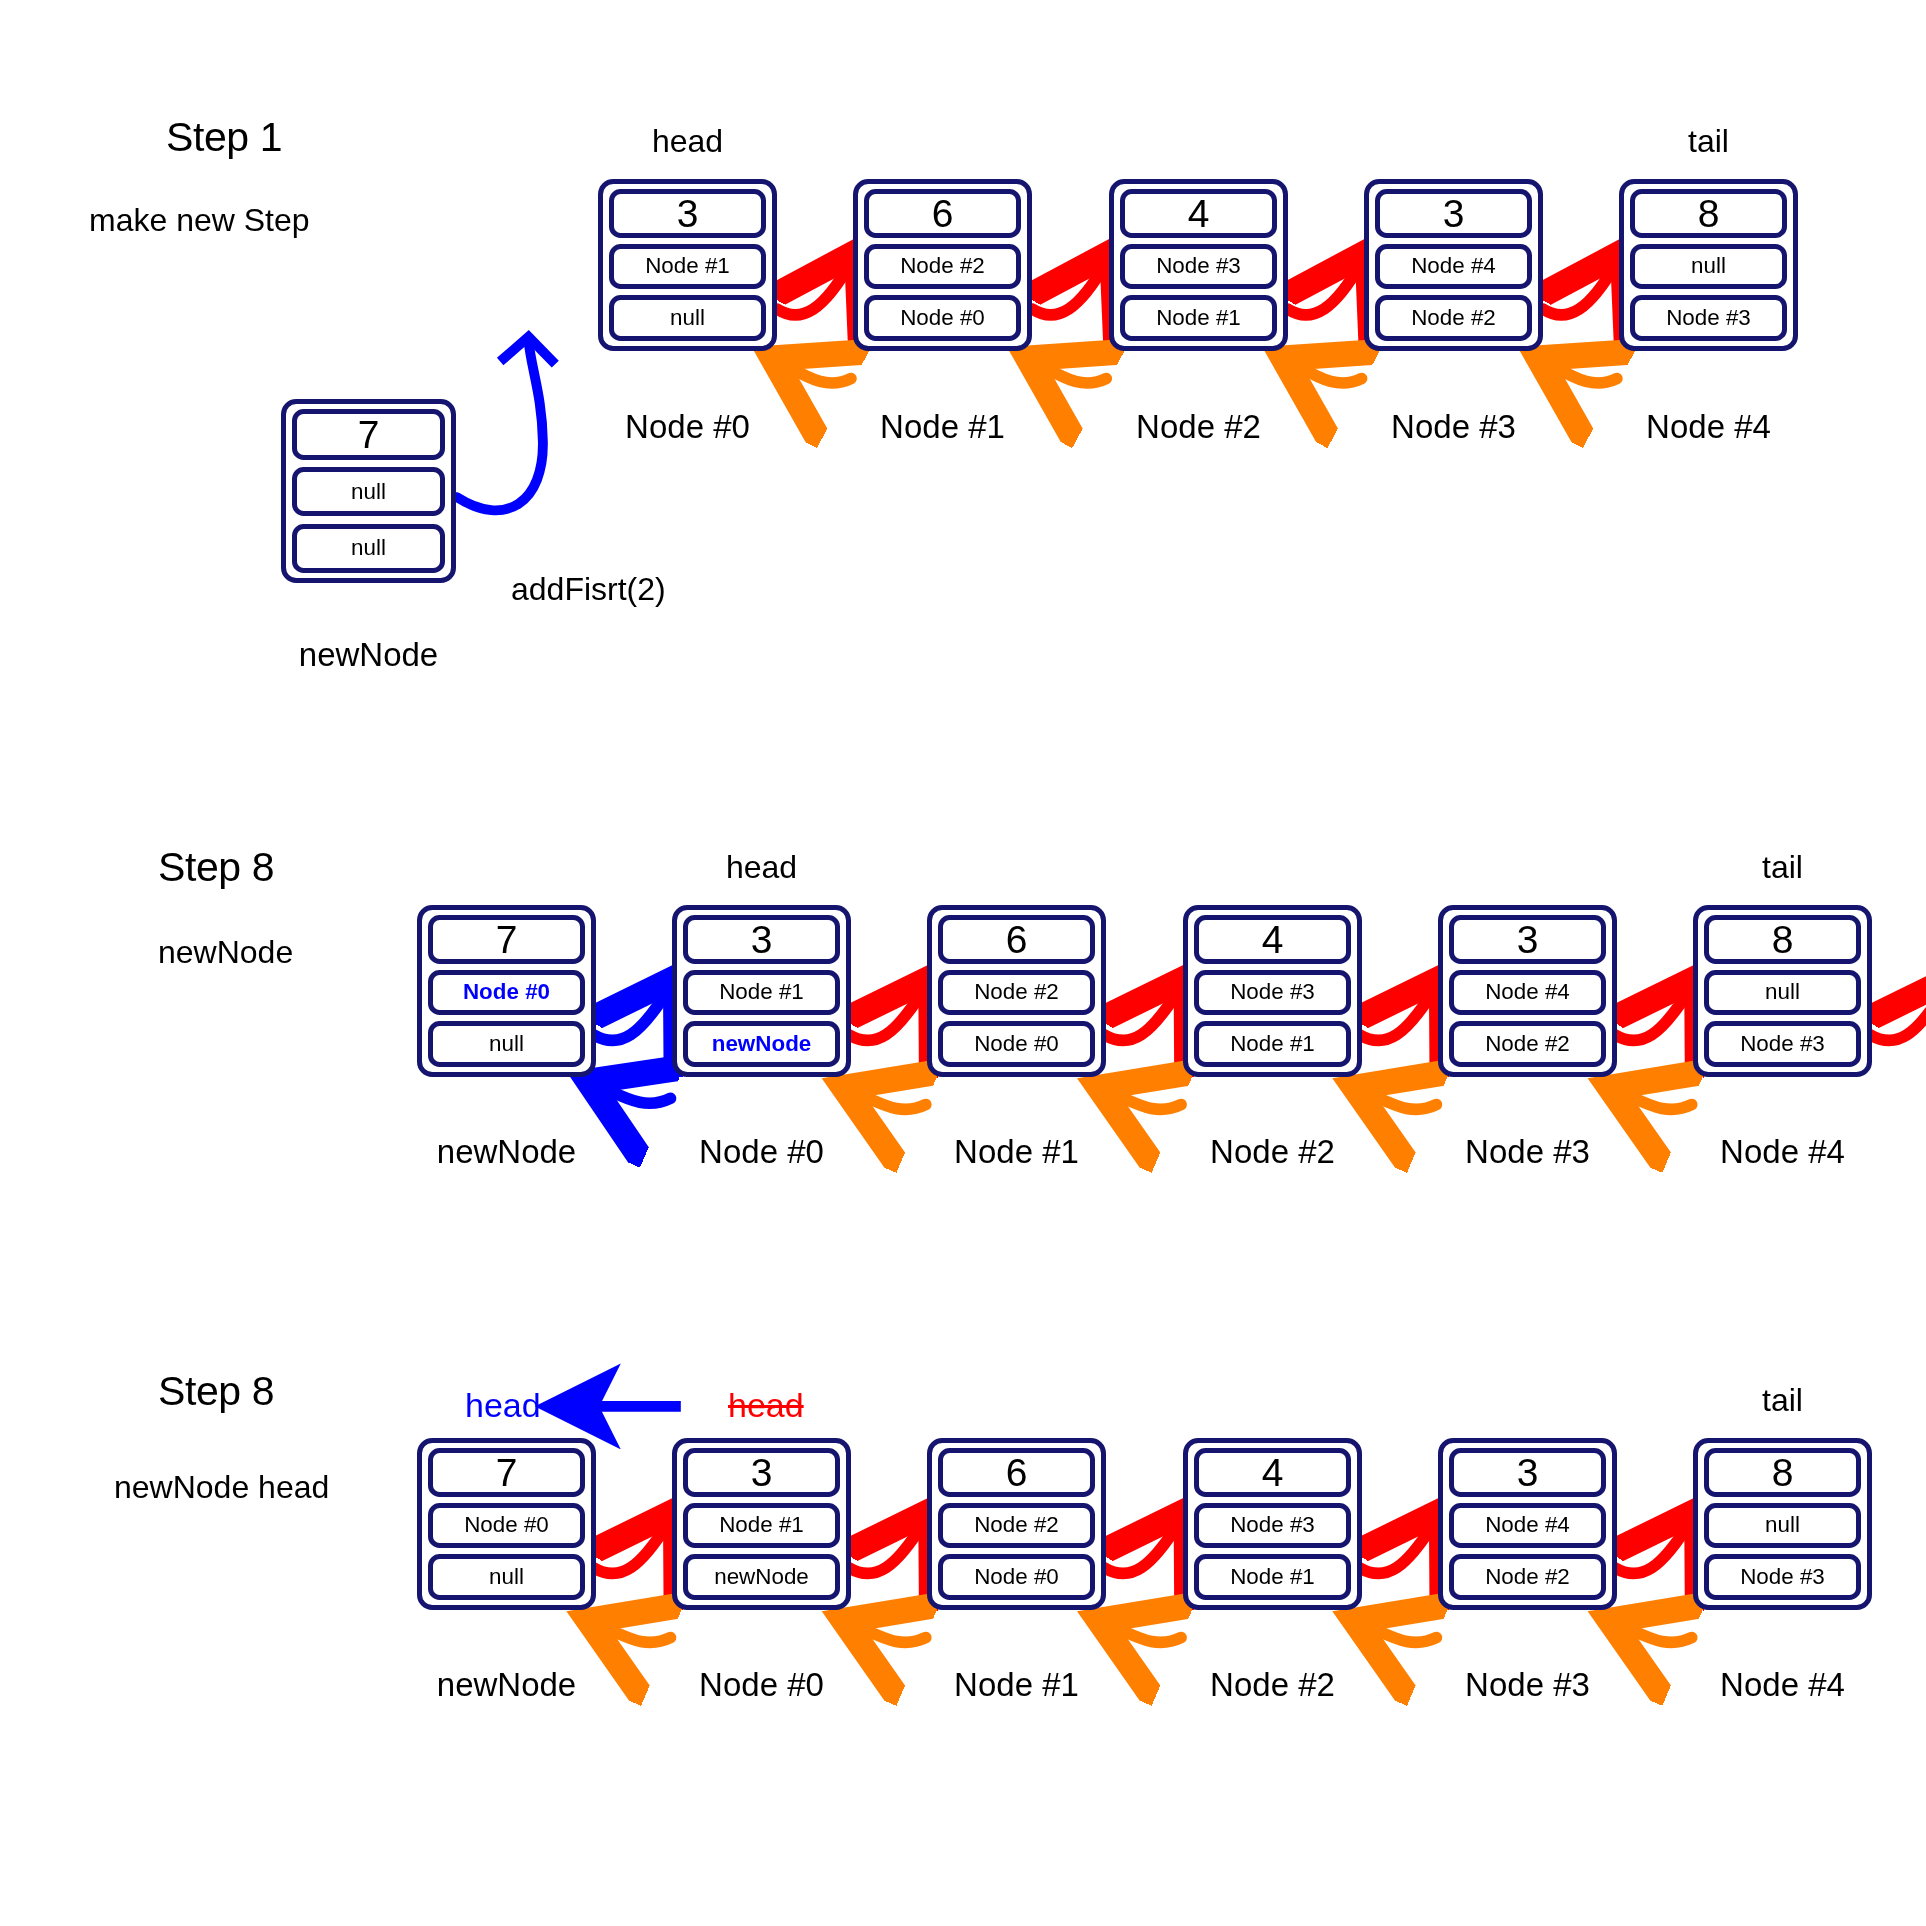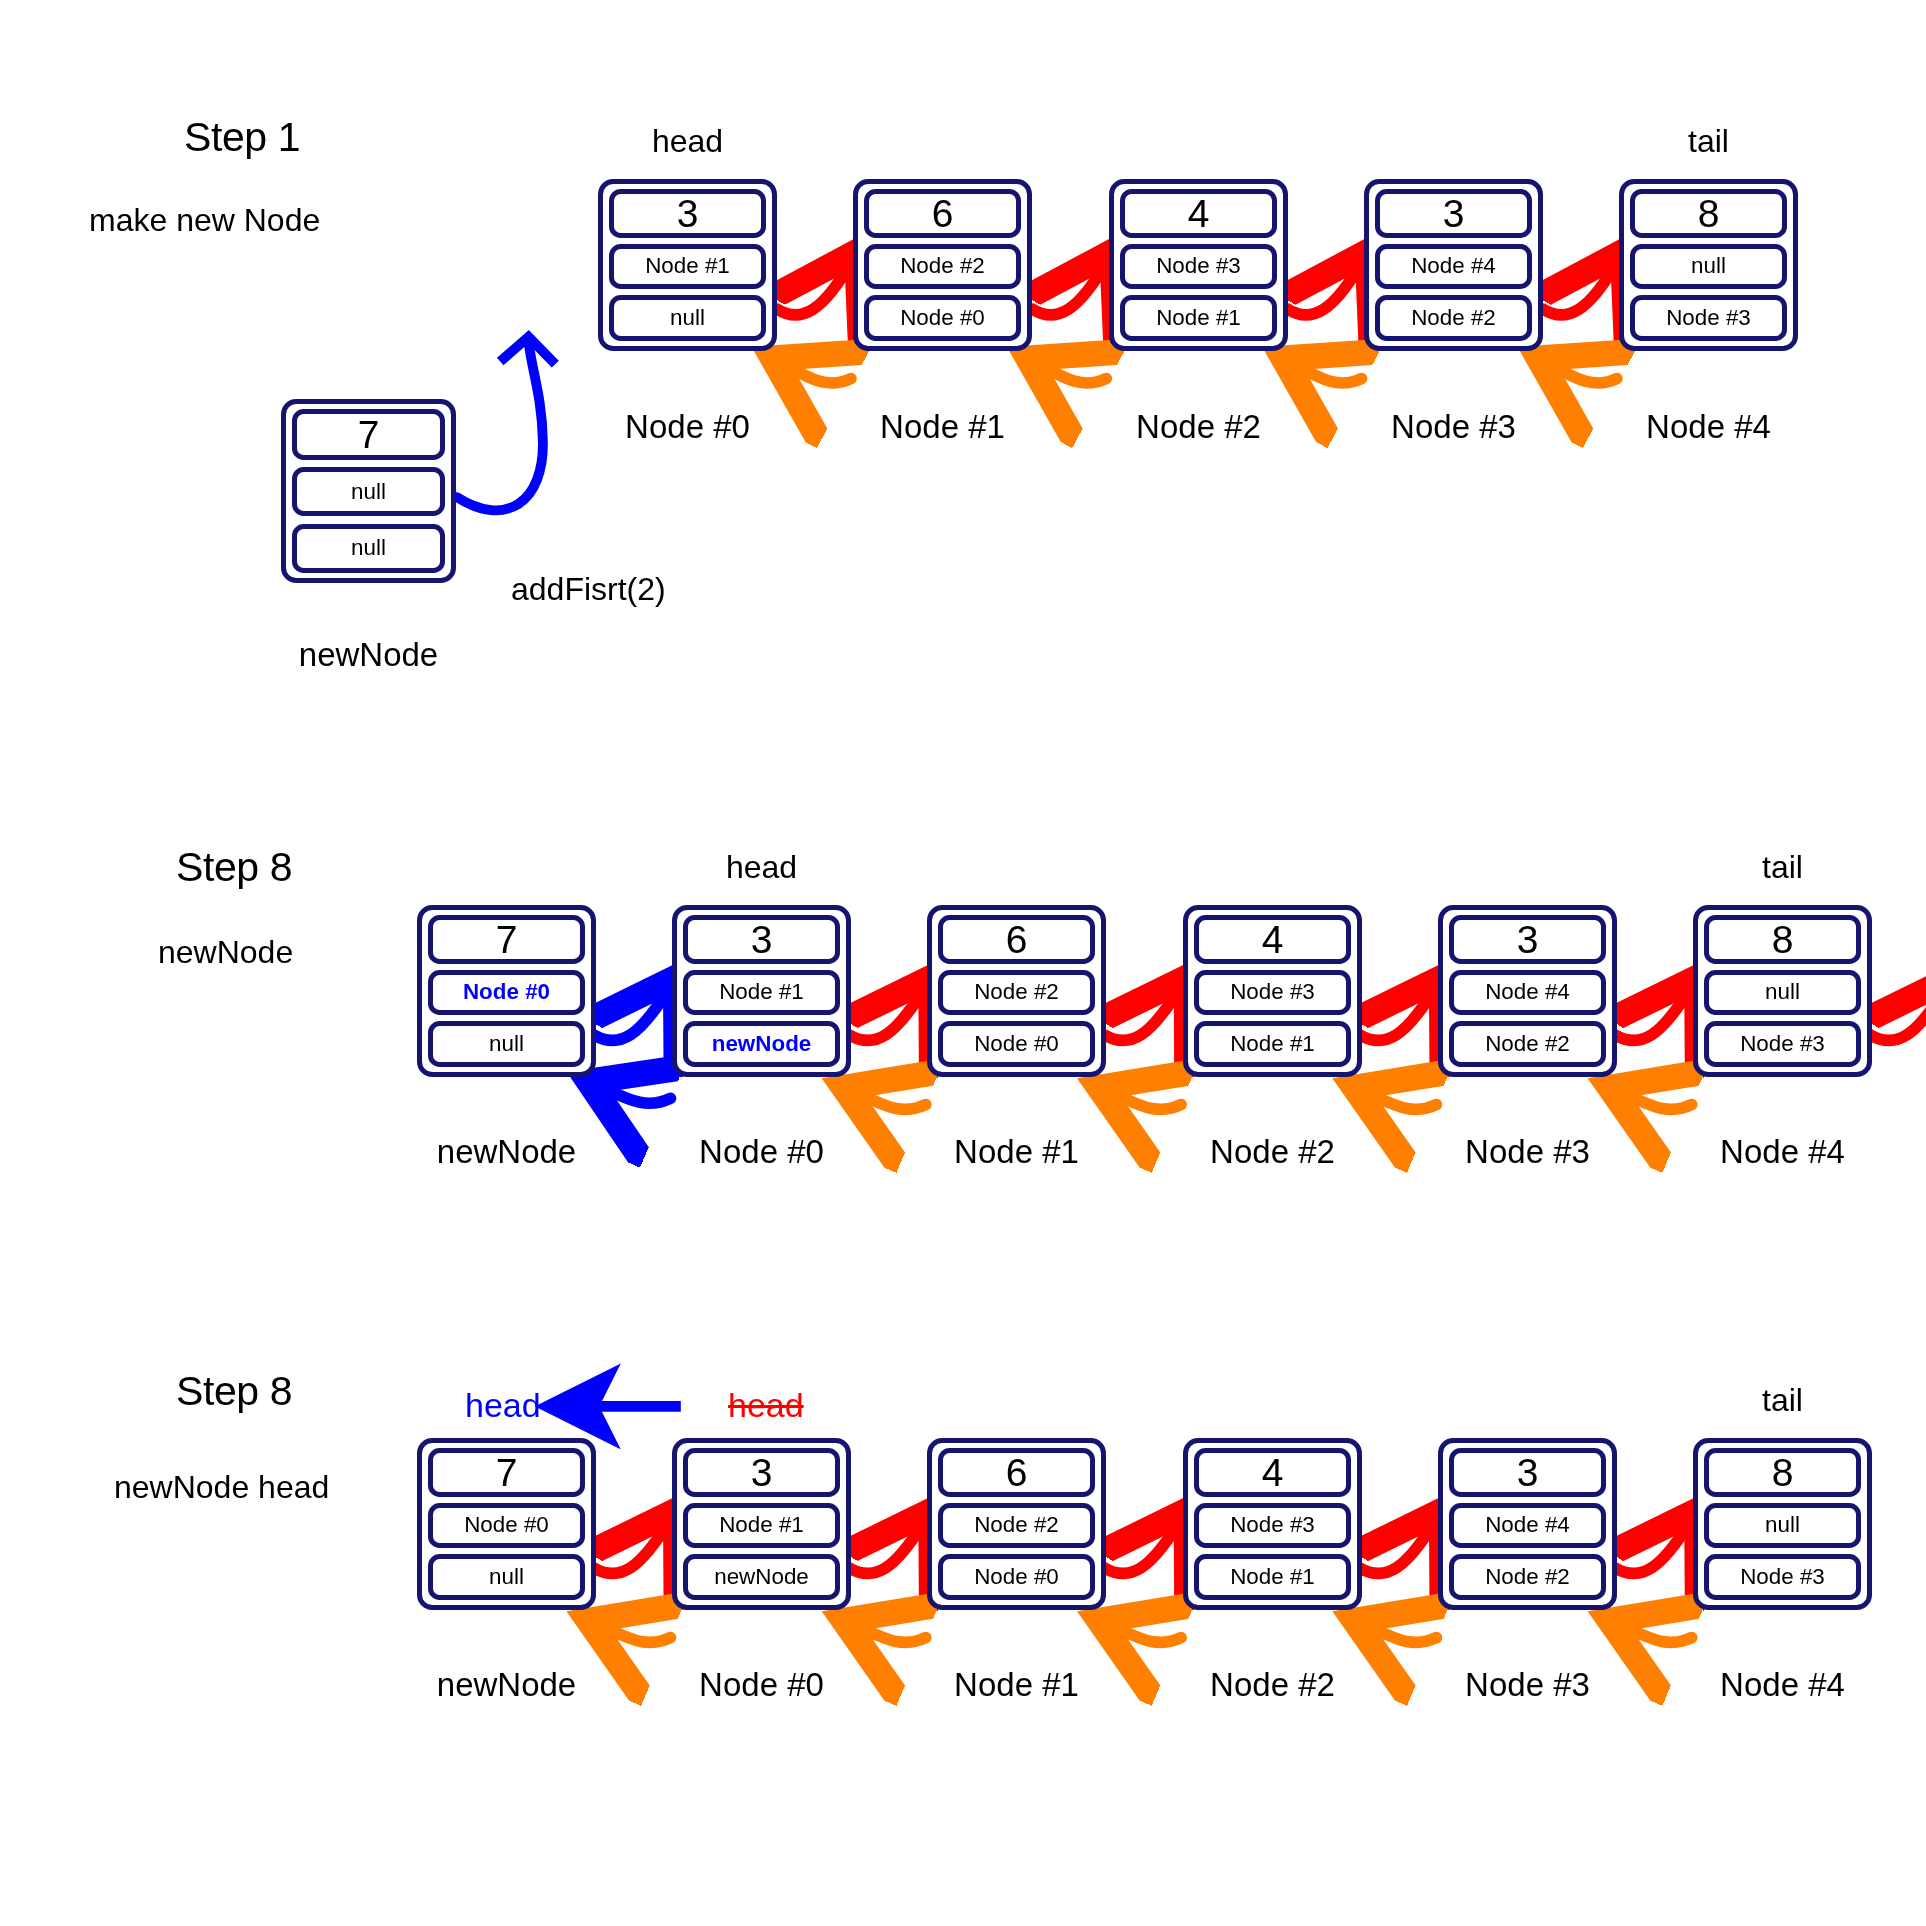--- a/index.html
+++ b/index.html
@@ -6,21 +6,21 @@
   body{
     width:1926px;height:1926px;position:relative;overflow:hidden;
     font-family:"Liberation Sans", sans-serif;color:#000;
   }
   .canvas{position:absolute;inset:0;}
   svg.arrows{position:absolute;left:0;top:0;width:1926px;height:1926px;pointer-events:none;}
 
   
   .step-title{
     position:absolute;font-size:41px;font-weight:400;color:#000;
-    white-space:nowrap;letter-spacing:-0.4px;margin-left:18px;
+    white-space:nowrap;letter-spacing:-0.4px;
   }
   .step-sub{
     position:absolute;font-size:32px;font-weight:400;color:#000;white-space:nowrap;
   }
   .ptr-label{
     position:absolute;font-size:32px;color:#000;white-space:nowrap;text-align:center;
   }
   .node-caption{
     position:absolute;font-size:33px;color:#000;white-space:nowrap;text-align:center;
   }
@@ -130,21 +130,21 @@
     <g>
       <path d="M1497,3656 C1440,3684 1395,3652 1338,3628" fill="none" stroke="#FF7F00" stroke-width="26" stroke-linecap="round" marker-end="url(#ah-org)"></path>
       <path d="M2067,3656 C2010,3684 1965,3652 1908,3628" fill="none" stroke="#FF7F00" stroke-width="26" stroke-linecap="round" marker-end="url(#ah-org)"></path>
       <path d="M2637,3656 C2580,3684 2535,3652 2478,3628" fill="none" stroke="#FF7F00" stroke-width="26" stroke-linecap="round" marker-end="url(#ah-org)"></path>
       <path d="M3207,3656 C3150,3684 3105,3652 3048,3628" fill="none" stroke="#FF7F00" stroke-width="26" stroke-linecap="round" marker-end="url(#ah-org)"></path>
       <path d="M3777,3656 C3720,3684 3675,3652 3618,3628" fill="none" stroke="#FF7F00" stroke-width="26" stroke-linecap="round" marker-end="url(#ah-org)"></path>
     </g>
   </svg>
 
   <div class="step-title" style="left:166px;top:114px;">Step 1</div>
-  <div class="step-sub" style="left:89px;top:202px;">make new Node</div>
+  <div class="step-sub" style="left:89px;top:202px;">make new Step</div>
 
   <div class="ptr-label" style="left:598px;top:123px;width:179px;">head</div>
   <div class="ptr-label" style="left:1619px;top:123px;width:179px;">tail</div>
 
   <div class="node" style="left:598px;top:179px;width:179px;height:172px;">
     <div class="cell value" style="height:32%;">3</div>
     <div class="cell ptr" style="height:30%;">Node #1</div>
     <div class="cell ptr" style="height:30%;">null</div>
   </div>
   <div class="node-caption" style="left:598px;top:408px;width:179px;">Node #0</div>

